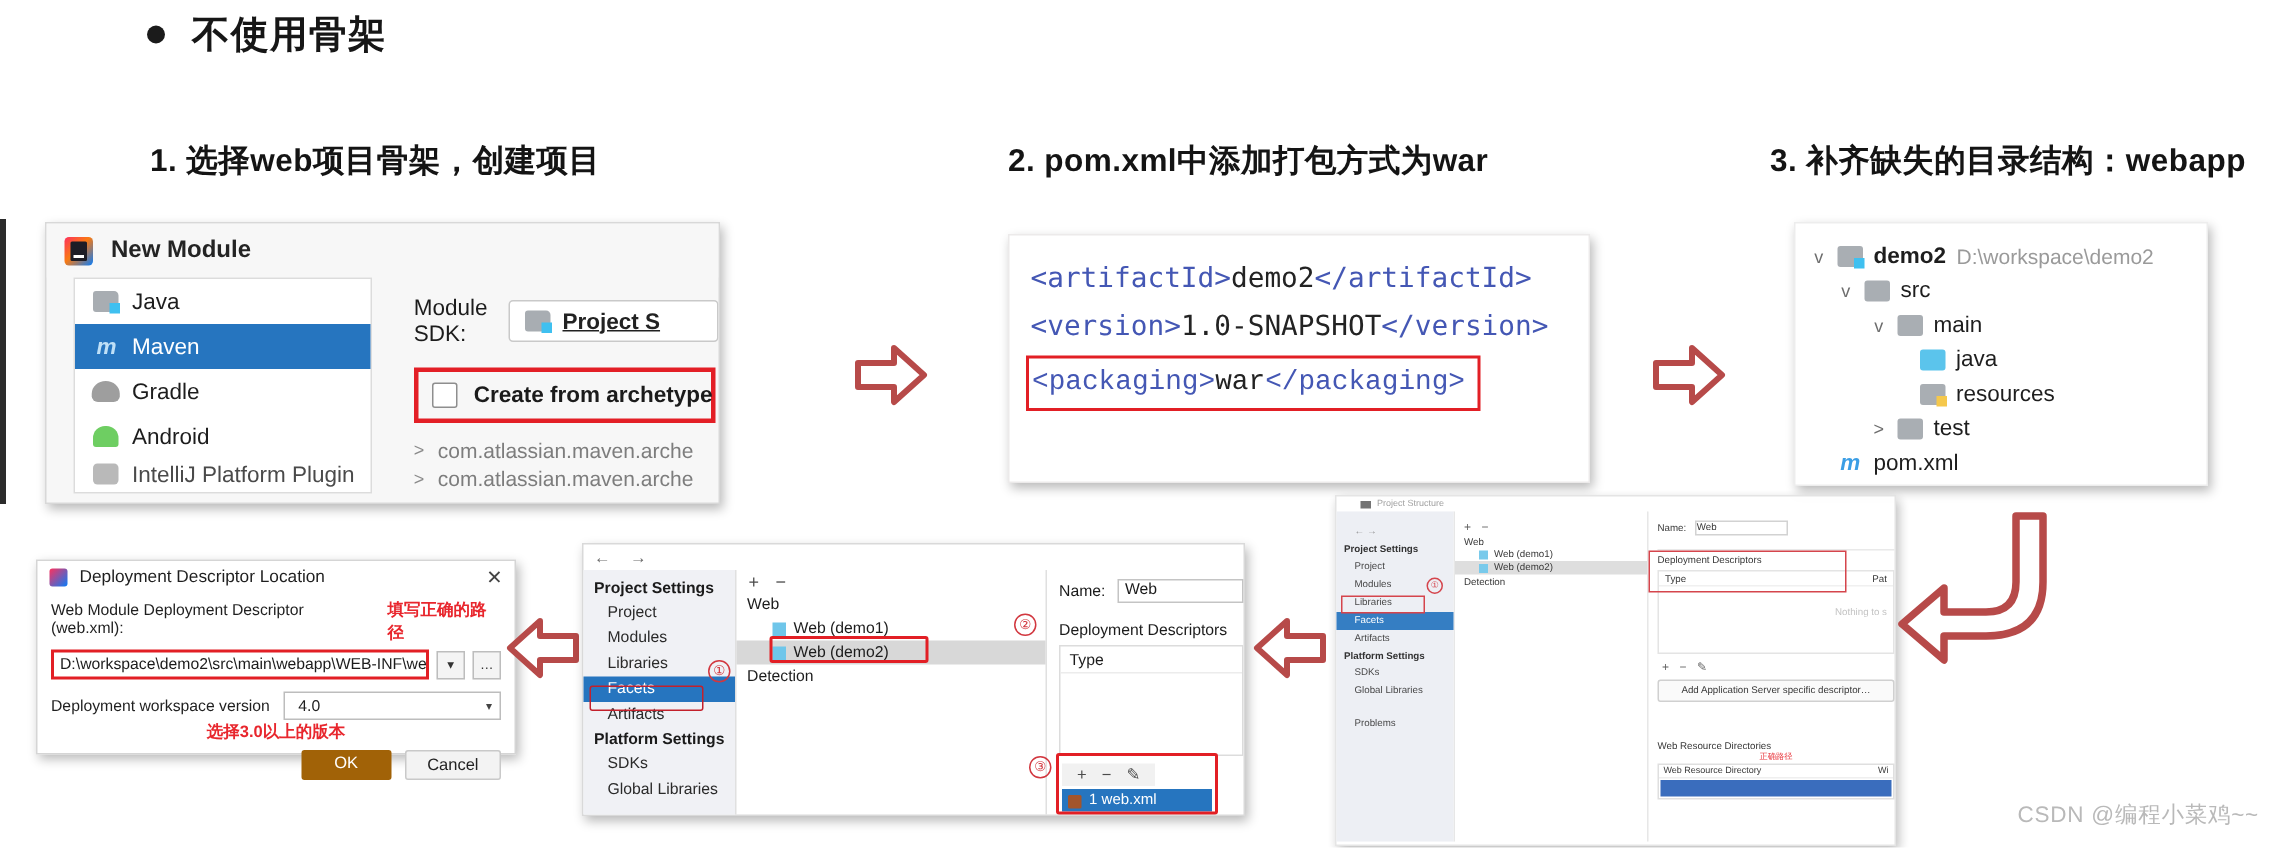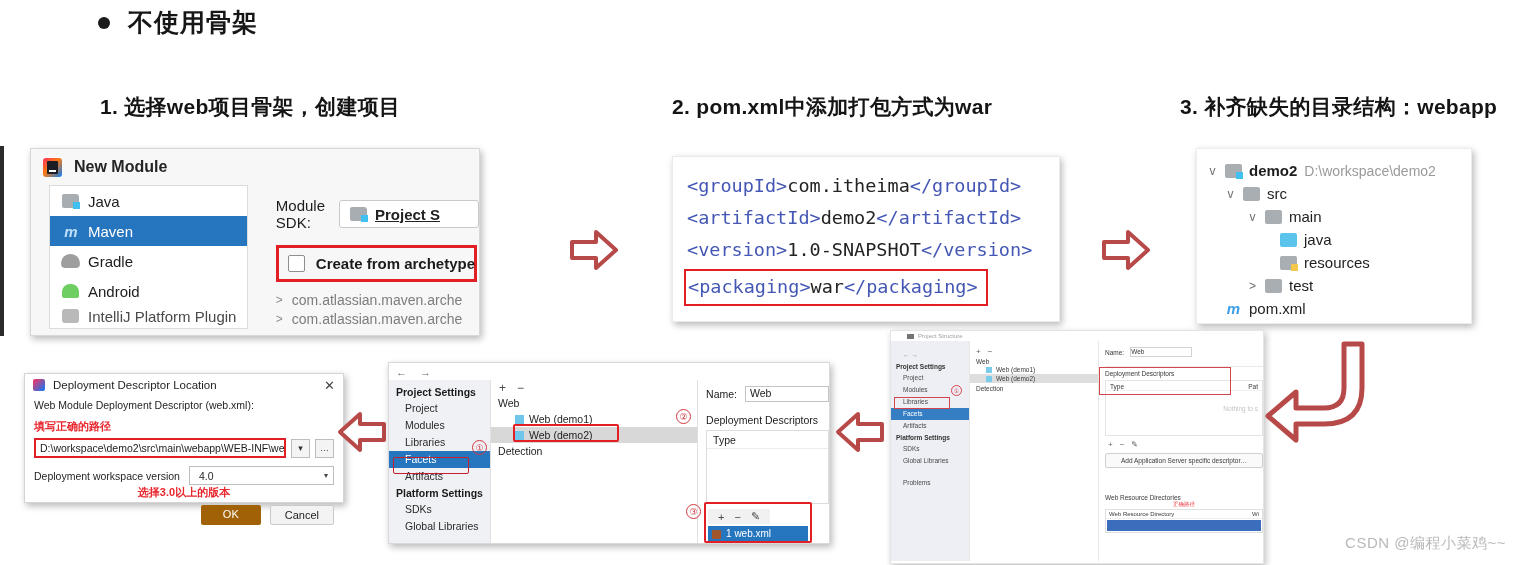--- a/index.html
+++ b/index.html
@@ -59,21 +59,21 @@
   .arch-label{font-size:15px;font-weight:600;color:#1b1b1b;white-space:nowrap;}
   .arch-list{margin-top:9px;font-size:14px;color:#7d7d7d;line-height:19px;}
   .arch-list div{display:flex;gap:9px;align-items:center;white-space:nowrap;}
   .chev{color:#8b8b8b;font-size:12px;}
 
   
   #xmlcard{left:672px;top:156px;width:386px;height:164px;border:1px solid #eceaea;background:#fff;}
   .code{font-family:"DejaVu Sans Mono","Liberation Mono",monospace;font-size:18.5px;line-height:32px;
       padding:13px 0 0 14px;color:#232323;white-space:nowrap;}
   .tag{color:#4457b4;}
-  .codeline.hl{display:inline-block;border:2.5px solid #e21f25;padding:0px 8px 1px 2px;margin-left:-3px;margin-top:3px;}
+  .codeline.hl{display:inline-block;border:2.5px solid #e21f25;padding:0px 8px 1px 2px;margin-left:-3px;margin-top:3px;font-family:Liberation Mono, monospace;}
 
   
   #treecard{left:1196px;top:148px;width:274px;height:174px;border:1px solid #ededed;background:#fff;}
   .tree{padding:10px 0 0 6px;font-size:15px;color:#1e1e1e;}
   .trow{height:23px;display:flex;align-items:center;gap:7px;white-space:nowrap;}
   .tw{color:#6d6d6d;font-size:12px;width:11px;display:inline-block;text-align:center;}
   .fold{width:17px;height:14px;background:#a9aeb3;border-radius:2px;position:relative;flex:none;}
   .fold.blue{background:#5bc4ec;}
   .fold.badge::after{content:"";position:absolute;right:-1px;bottom:-1px;width:7px;height:7px;background:#3fc0f0;}
   .fold.res::after{content:"";position:absolute;right:-1px;bottom:-1px;width:7px;height:7px;background:#f5c84c;}
@@ -81,21 +81,21 @@
   .tname.b{font-weight:700;}
   .tpath{color:#9a9a9a;font-size:14px;}
   .mglyph{color:#3b9ee5;font-style:italic;font-weight:700;font-size:15px;width:17px;text-align:center;}
 
   
   #deploy{left:24px;top:373px;width:318px;height:128px;background:#fff;border:1px solid #d5d5d5;}
   .dd-title{height:22px;display:flex;align-items:center;gap:8px;padding:0 8px;font-size:11.5px;color:#1f1f1f;}
   .dd-ic{width:12px;height:12px;border-radius:2px;background:linear-gradient(135deg,#fe315d,#087cfa);flex:none;}
   .dd-close{margin-left:auto;font-size:13px;color:#444;}
   .dd-body{padding:3px 9px 0 9px;font-size:10.5px;color:#1f1f1f;}
-  .dd-lbl-row{display:flex;align-items:baseline;gap:8px;flex-direction:column;}
+  .dd-lbl-row{display:flex;align-items:baseline;gap:8px;}
   .red-note{color:#e8262d;font-weight:700;font-size:11px;}
   .dd-path-wrap{display:flex;align-items:center;gap:5px;margin-top:4px;}
   .dd-path{flex:1;border:2px solid #e21f25;background:#fff;padding:2px 4px;font-size:10.5px;color:#1c1c1c;
       white-space:nowrap;overflow:hidden;}
   .mini-btn{width:17px;height:17px;border:1px solid #bdbdbd;background:#f4f4f4;display:flex;align-items:center;
       justify-content:center;font-size:9px;color:#333;}
   .dd-ver-row{display:flex;align-items:center;gap:9px;margin-top:8px;}
   .dd-ver-lbl{font-size:10.5px;}
   .dd-select{flex:1;height:17px;border:1px solid #bdbdbd;background:#fff;display:flex;align-items:center;
       padding:0 9px;font-size:10.5px;position:relative;}
@@ -241,23 +241,20 @@
     </div>
   </div>
 
   <svg class="arrow" style="left:566px;top:222px;" width="56" height="56" viewBox="0 0 56 56">
     <polygon points="6,20 30,20 30,10 50,28 30,46 30,36 6,36" fill="#ffffff" stroke="#b74a49" stroke-width="4" stroke-linejoin="round"></polygon>
   </svg>
 
   <div class="win" id="xmlcard">
     <div class="code">
       <div class="codeline">
-        <span class="tag">&lt;groupId&gt;</span><span>com.itheima</span><span class="tag">&lt;/groupId&gt;</span>
-      </div>
-      <div class="codeline">
         <span class="tag">&lt;artifactId&gt;</span><span>demo2</span><span class="tag">&lt;/artifactId&gt;</span>
       </div>
       <div class="codeline">
         <span class="tag">&lt;version&gt;</span><span>1.0-SNAPSHOT</span><span class="tag">&lt;/version&gt;</span>
       </div>
       <div class="codeline hl">
         <span class="tag">&lt;packaging&gt;</span><span>war</span><span class="tag">&lt;/packaging&gt;</span>
       </div>
     </div>
   </div>

